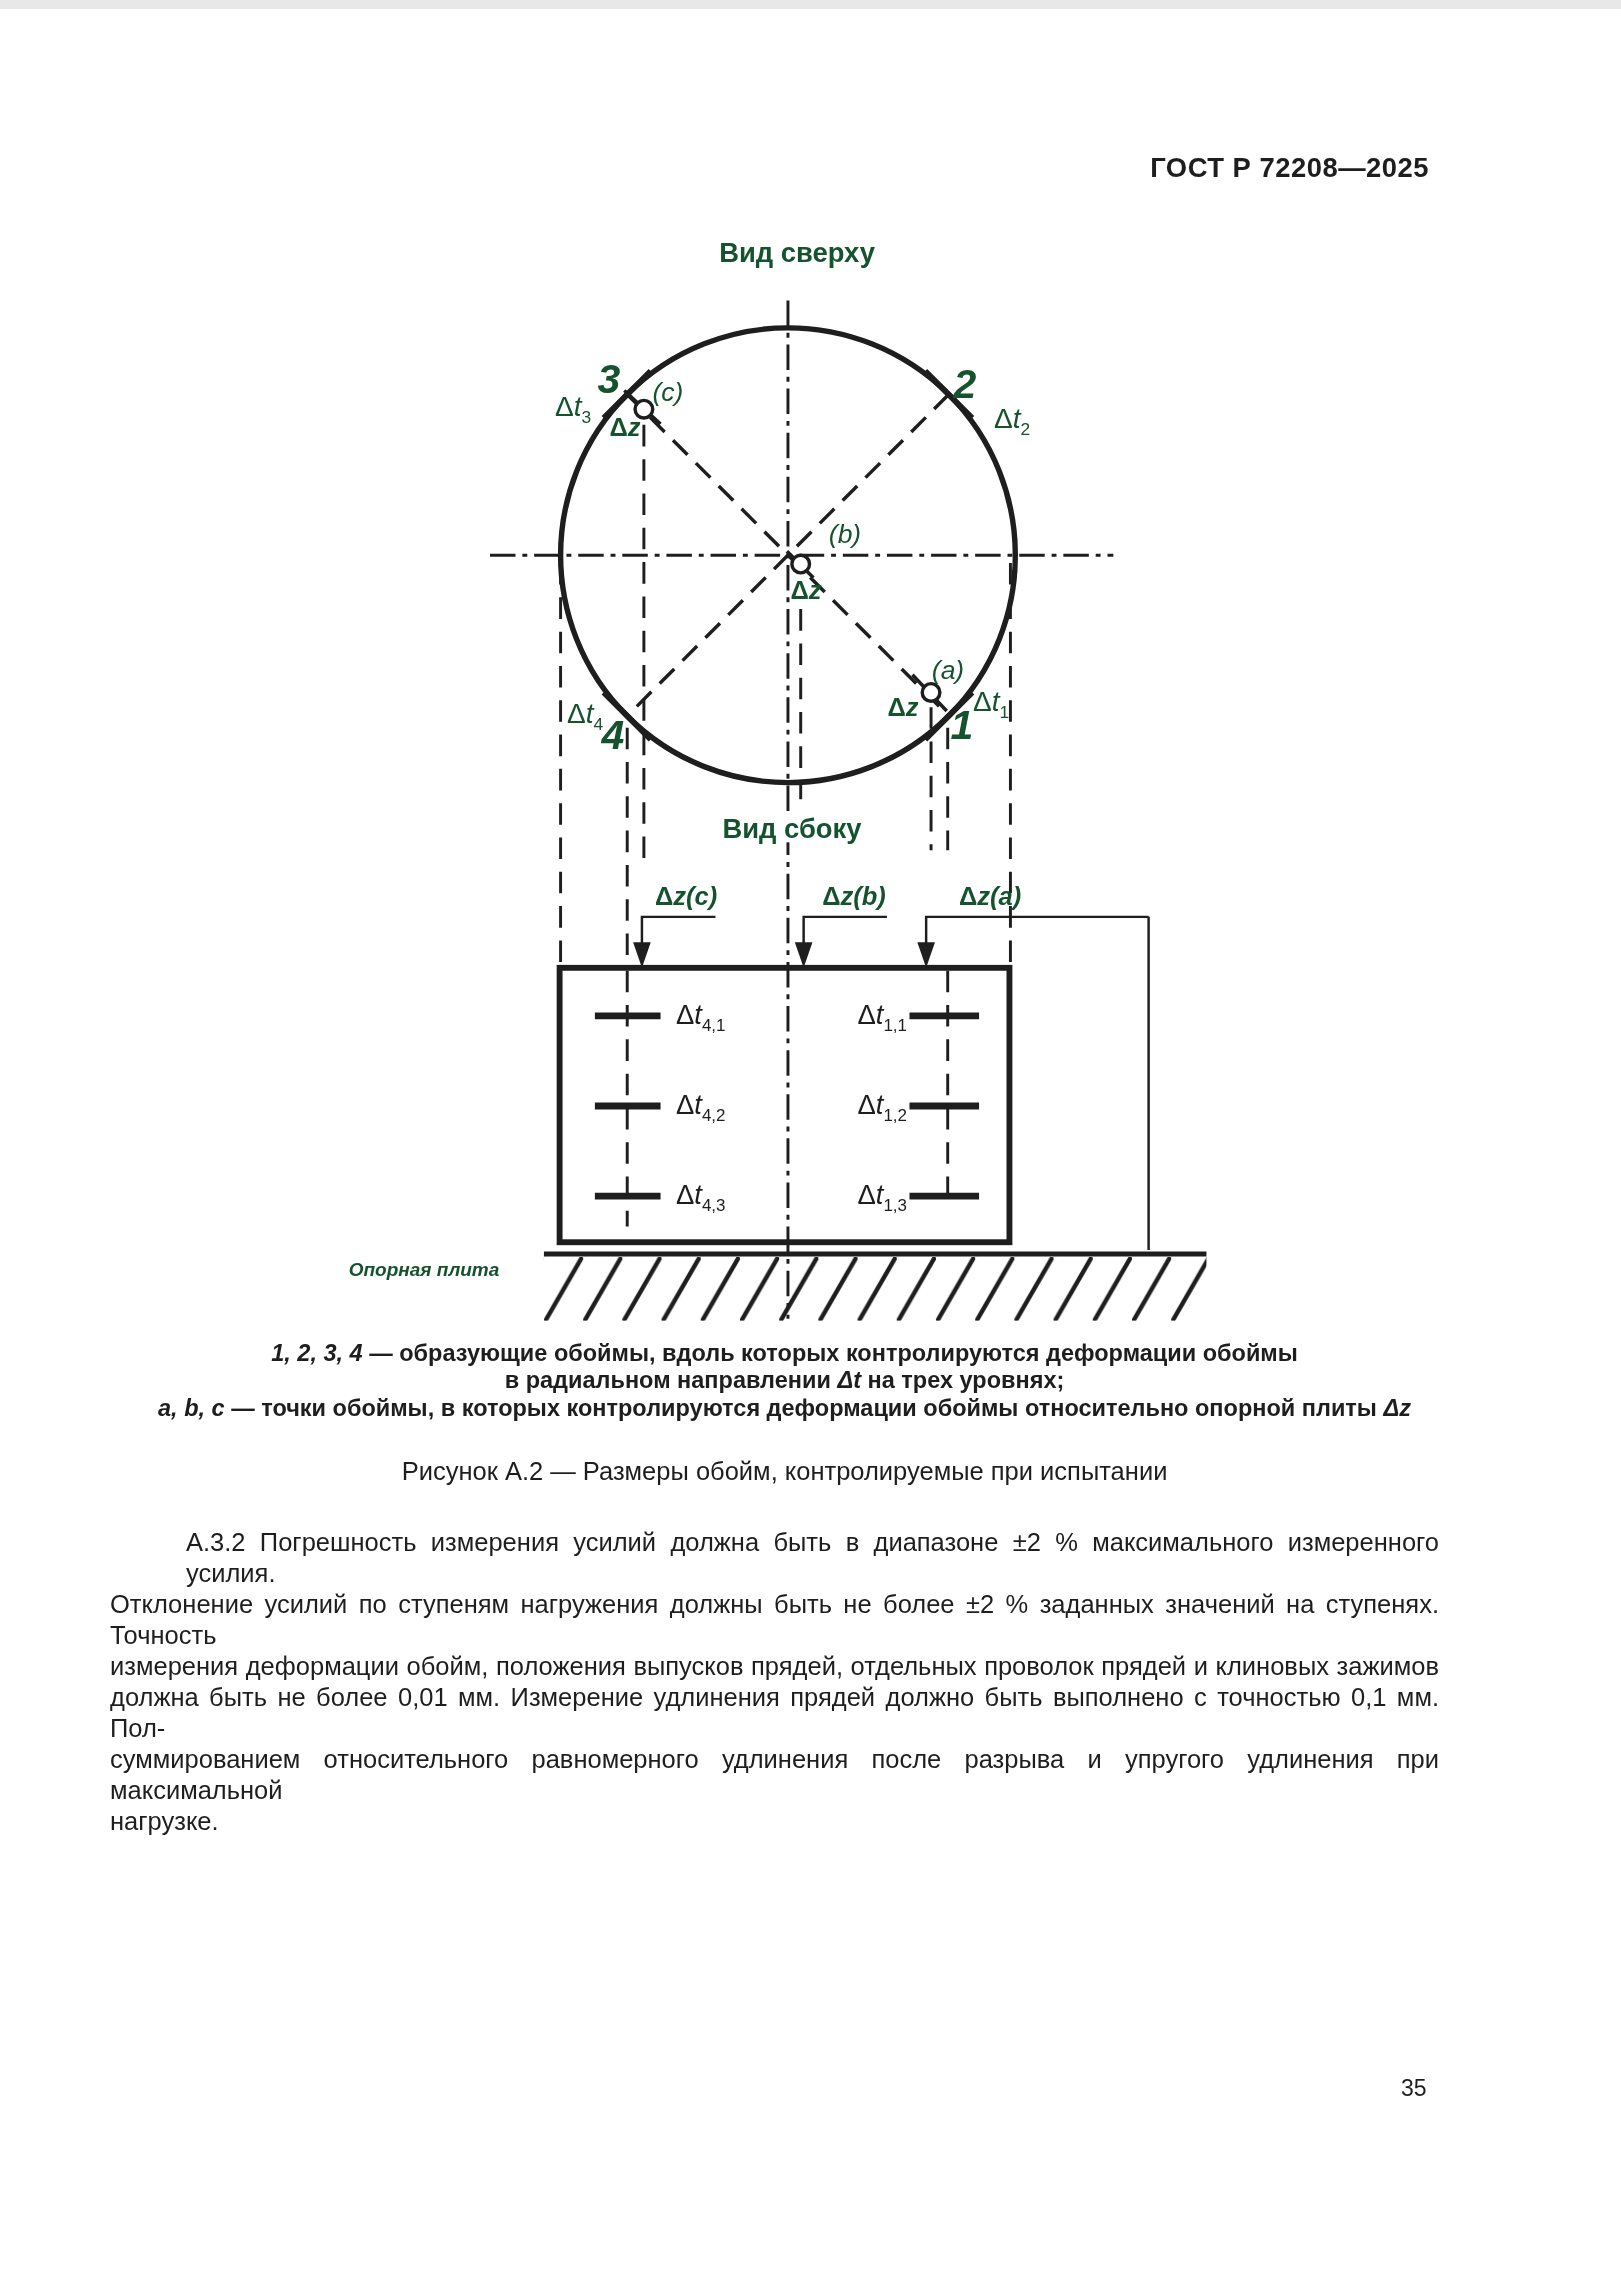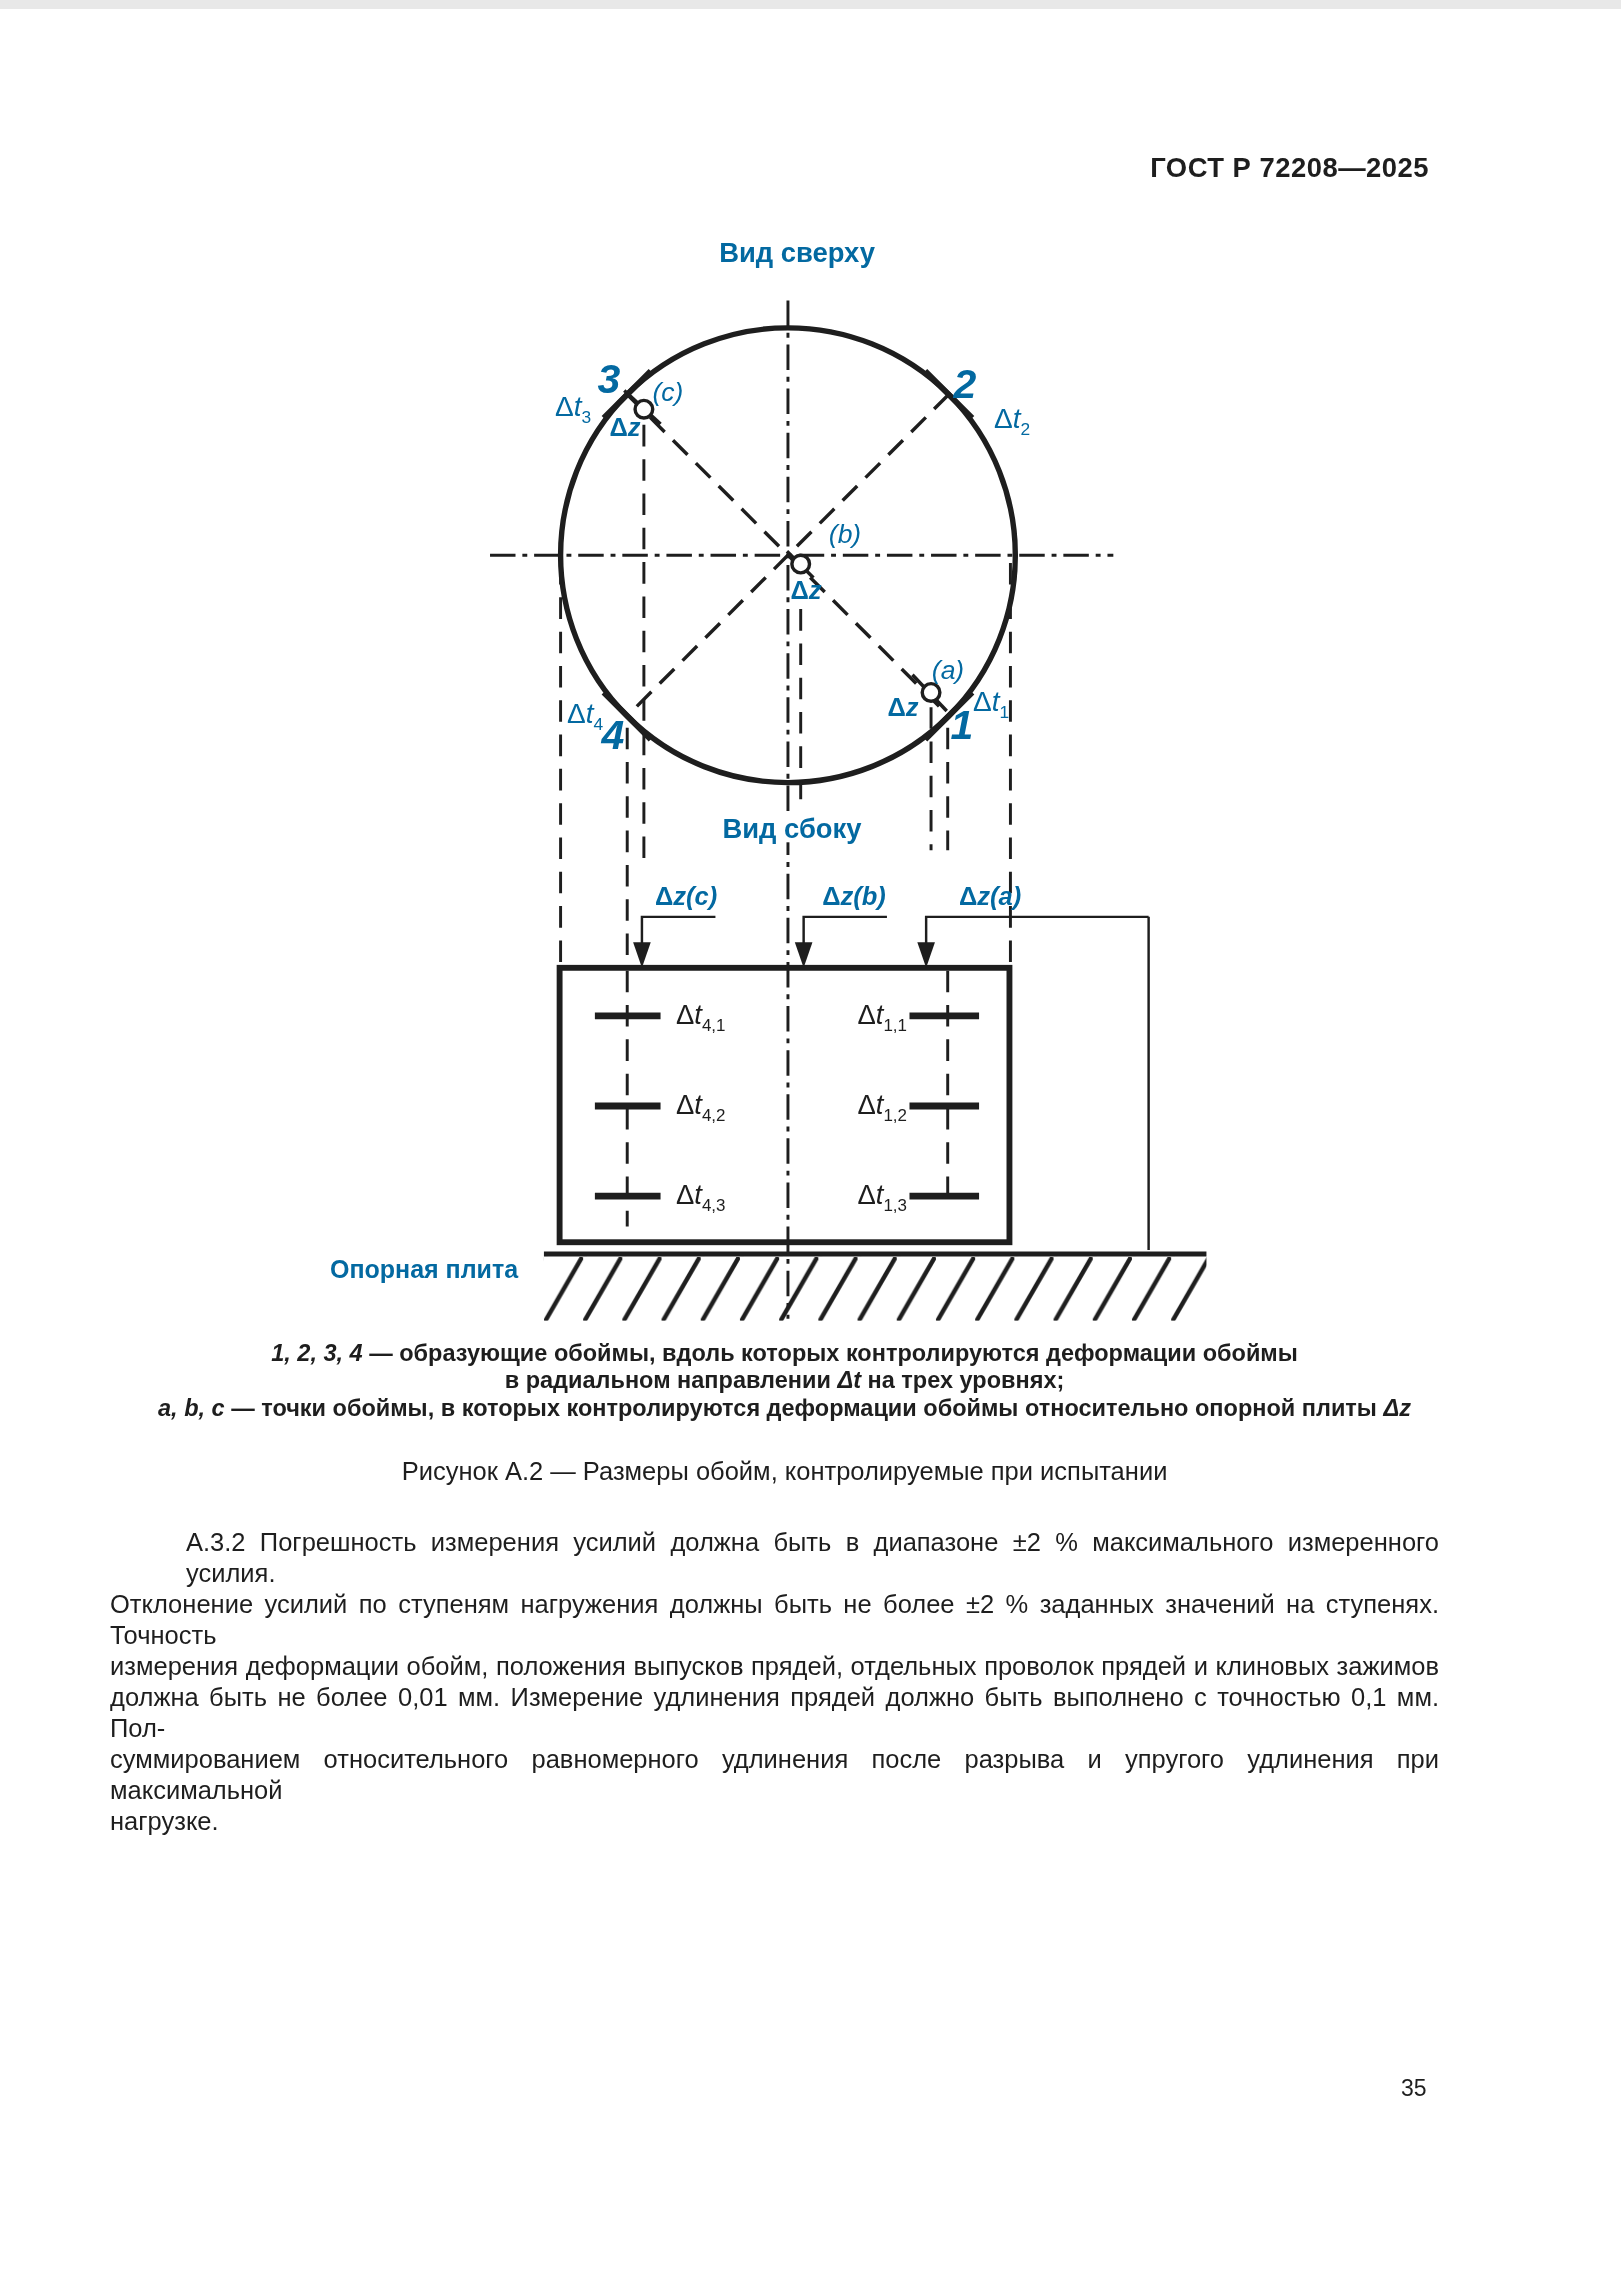--- a/index.html
+++ b/index.html
@@ -11,41 +11,41 @@
     color:#1e1e1e;
     overflow:hidden;
     margin-top:9px;
   }
   #diagram-svg{position:absolute;left:0;top:0;}
   .lbl{
     position:absolute;
     transform:translate(-50%,-50%);
     white-space:nowrap;
     line-height:1;
-    color:#0369a1;
+    color:#14532d;
   }
   .header{
     position:absolute;top:143px;right:192px;
     font-size:27.4px;font-weight:bold;letter-spacing:0.5px;
   }
   .view-title{font-size:27.4px;font-weight:bold;}
   .masked{background:#ffffff;padding:0 7.8px;}
   .num{font-size:41px;font-weight:bold;font-style:italic;}
   .dt{font-size:28px;}
   .dt i{font-style:italic;}
   .dt sub,.dtl sub,.dzref sub{font-size:.62em;line-height:0;}
   .pt{font-size:26.5px;font-style:italic;}
   .dz{font-size:25.5px;font-weight:bold;}
   .dz i{font-style:italic;}
   .dzref{font-size:25.5px;font-weight:bold;}
   .dzref i{font-style:italic;}
   .dtl{position:absolute;transform:translate(0,-50%);font-size:27.4px;white-space:nowrap;line-height:1;}
   .dtl i{font-style:italic;}
   .dtl.right{transform:translate(-100%,-50%);}
-  .plate{font-size:25px;font-weight:bold;}
+  .plate{font-size:19px;font-weight:bold;font-style:italic;}
   .notes{
     position:absolute;left:118px;top:1331px;width:1333px;
     text-align:center;font-size:23.5px;line-height:27.4px;font-weight:bold;
   }
   .notes i{font-style:italic;}
   .caption{
     position:absolute;left:118px;top:1448px;width:1333px;
     text-align:center;font-size:25.5px;
   }
   .para{

